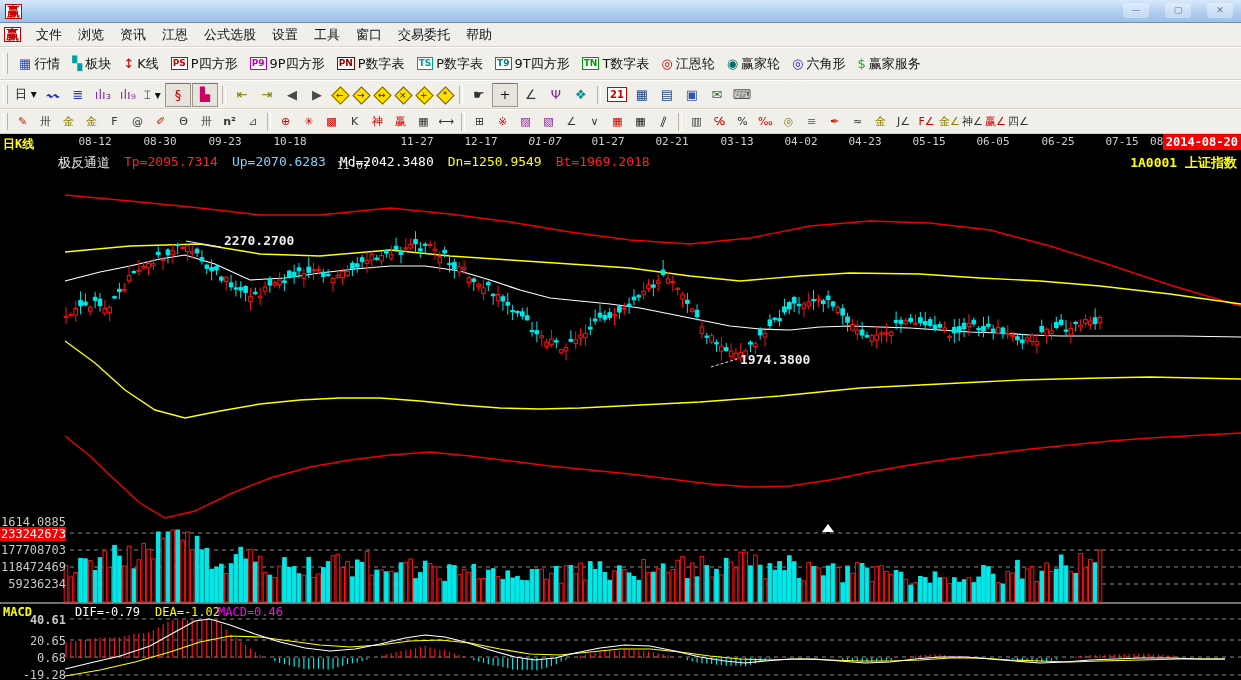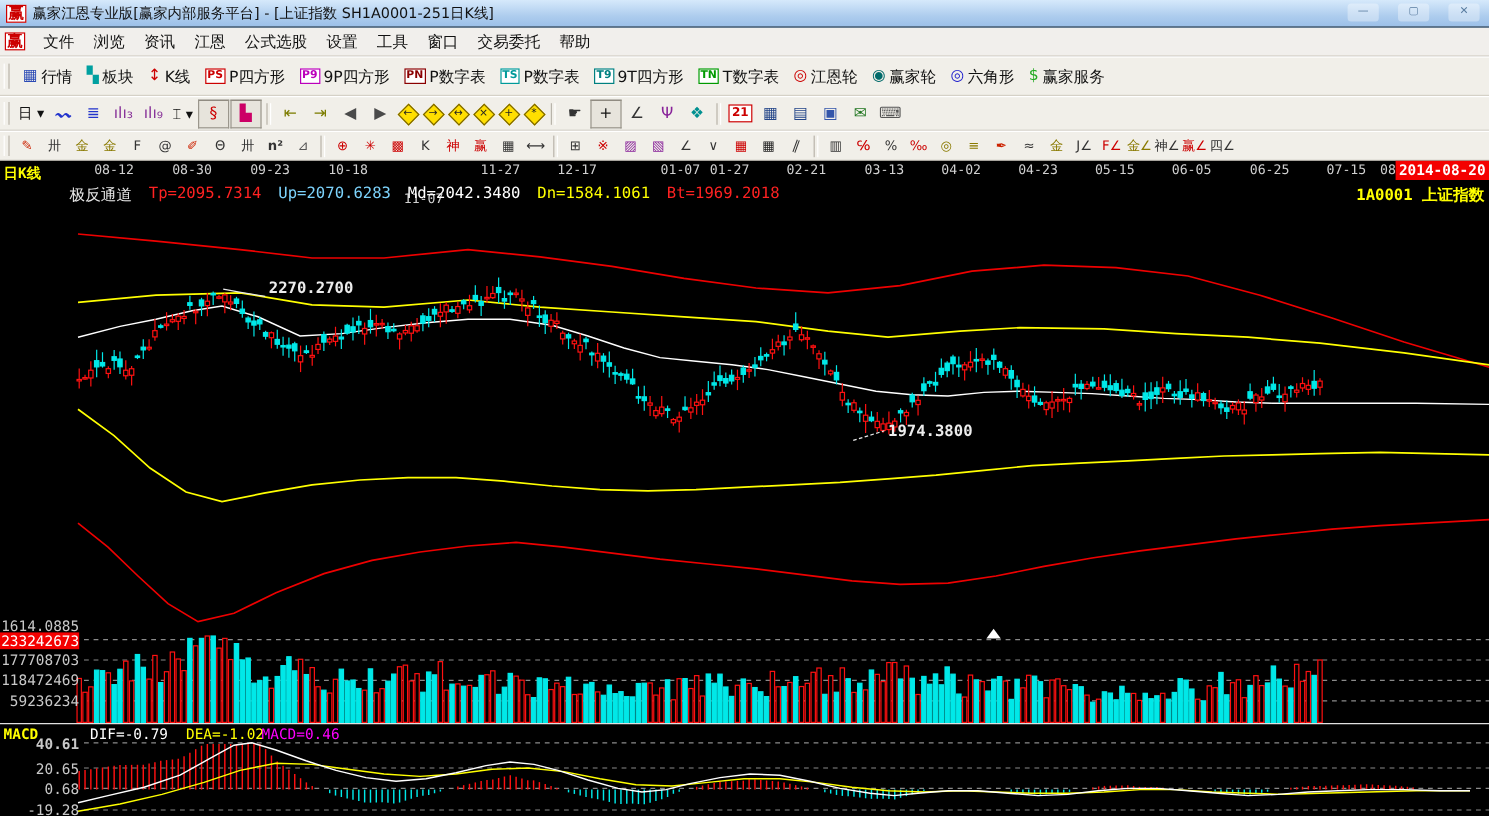--- a/index.html
+++ b/index.html
@@ -46,21 +46,20 @@
   .cur-date{background:#f40000;color:#fff;font-size:12px;font-weight:bold;padding:1px 3px;}
   .hdr{display:flex;gap:14px;font-size:13px;}
   .vol-lab,.macd-lab{width:66px;text-align:right;font-size:12px;color:#c8c8c8;}
   .ann{color:#ececec;font-size:13px;font-weight:bold;}
 </style>
 </head>
 <body>
 
 <div class="titlebar">
   <span class="logo">赢</span>
-  <span>赢家江恩专业版[赢家内部服务平台] - [上证指数  SH1A0001-251日K线]</span>
   <span class="win-controls" id="winControls">
       <span class="win-btn">—</span>
       <span class="win-btn">▢</span>
       <span class="win-btn">✕</span>
     </span>
 </div>
 
 <div class="menubar">
   <span class="logo">赢</span>
   <span id="menuItems" style="display:flex">
@@ -1088,40 +1087,40 @@
 
   <div class="abs" style="left:3px;top:2px;color:#ffff00;font-size:12px;font-weight:bold">日K线</div>
   <div id="dateTicks">
       <div class="abs tick" style="left: 73px; top: 1px;">08-12</div>
       <div class="abs tick" style="left: 138px; top: 1px;">08-30</div>
       <div class="abs tick" style="left: 203px; top: 1px;">09-23</div>
       <div class="abs tick" style="left: 268px; top: 1px;">10-18</div>
       <div class="abs tick" style="left: 331px; top: 1px; margin-top: 24px;">11-07</div>
       <div class="abs tick" style="left: 395px; top: 1px;">11-27</div>
       <div class="abs tick" style="left: 459px; top: 1px;">12-17</div>
-      <div class="abs tick" style="left: 545px; top: 1px;">01-07</div>
+      <div class="abs tick" style="left: 523px; top: 1px; font-style: italic;">01-07</div>
       <div class="abs tick" style="left: 586px; top: 1px;">01-27</div>
       <div class="abs tick" style="left: 650px; top: 1px;">02-21</div>
       <div class="abs tick" style="left: 715px; top: 1px;">03-13</div>
       <div class="abs tick" style="left: 779px; top: 1px;">04-02</div>
       <div class="abs tick" style="left: 843px; top: 1px;">04-23</div>
       <div class="abs tick" style="left: 907px; top: 1px;">05-15</div>
       <div class="abs tick" style="left: 971px; top: 1px;">06-05</div>
       <div class="abs tick" style="left: 1036px; top: 1px;">06-25</div>
       <div class="abs tick" style="left: 1100px; top: 1px;">07-15</div>
       <div class="abs tick" style="left: 1138px; top: 1px;">08-</div>
     </div>
   <div class="abs cur-date" style="right:0;top:0">2014-08-20</div>
 
   <div class="abs hdr" style="left:58px;top:20px" id="indicatorHeader">
     <span style="color:#e6e6e6">极反通道</span>
   <span style="color: rgb(255, 34, 34);">Tp=2095.7314</span>
       <span style="color: #7dd3fc;">Up=2070.6283</span>
       <span style="color: rgb(255, 255, 255);">Md=2042.3480</span>
-      <span style="color: rgb(255, 255, 0);">Dn=1584.1061</span>
+      <span style="color: rgb(255, 255, 0);">Dn=1250.9549</span>
       <span style="color: rgb(255, 34, 34);">Bt=1969.2018</span>
     </div>
   <div class="abs" style="right:4px;top:20px;color:#ffff00;font-size:13px;font-weight:bold">1A0001  上证指数</div>
 
   <div class="abs ann" id="ann0" style="left: 224px; top: 99px;">2270.2700</div>
   <div class="abs ann" id="ann1" style="left: 740px; top: 218px;">1974.3800</div>
 
   <div class="abs vol-lab" style="top:381px">1614.0885</div>
   <div class="abs" style="top:393px;left:0;width:66px;text-align:right;background:#f40000;color:#fff;font-size:12px">233242673</div>
   <div id="volLabels">

